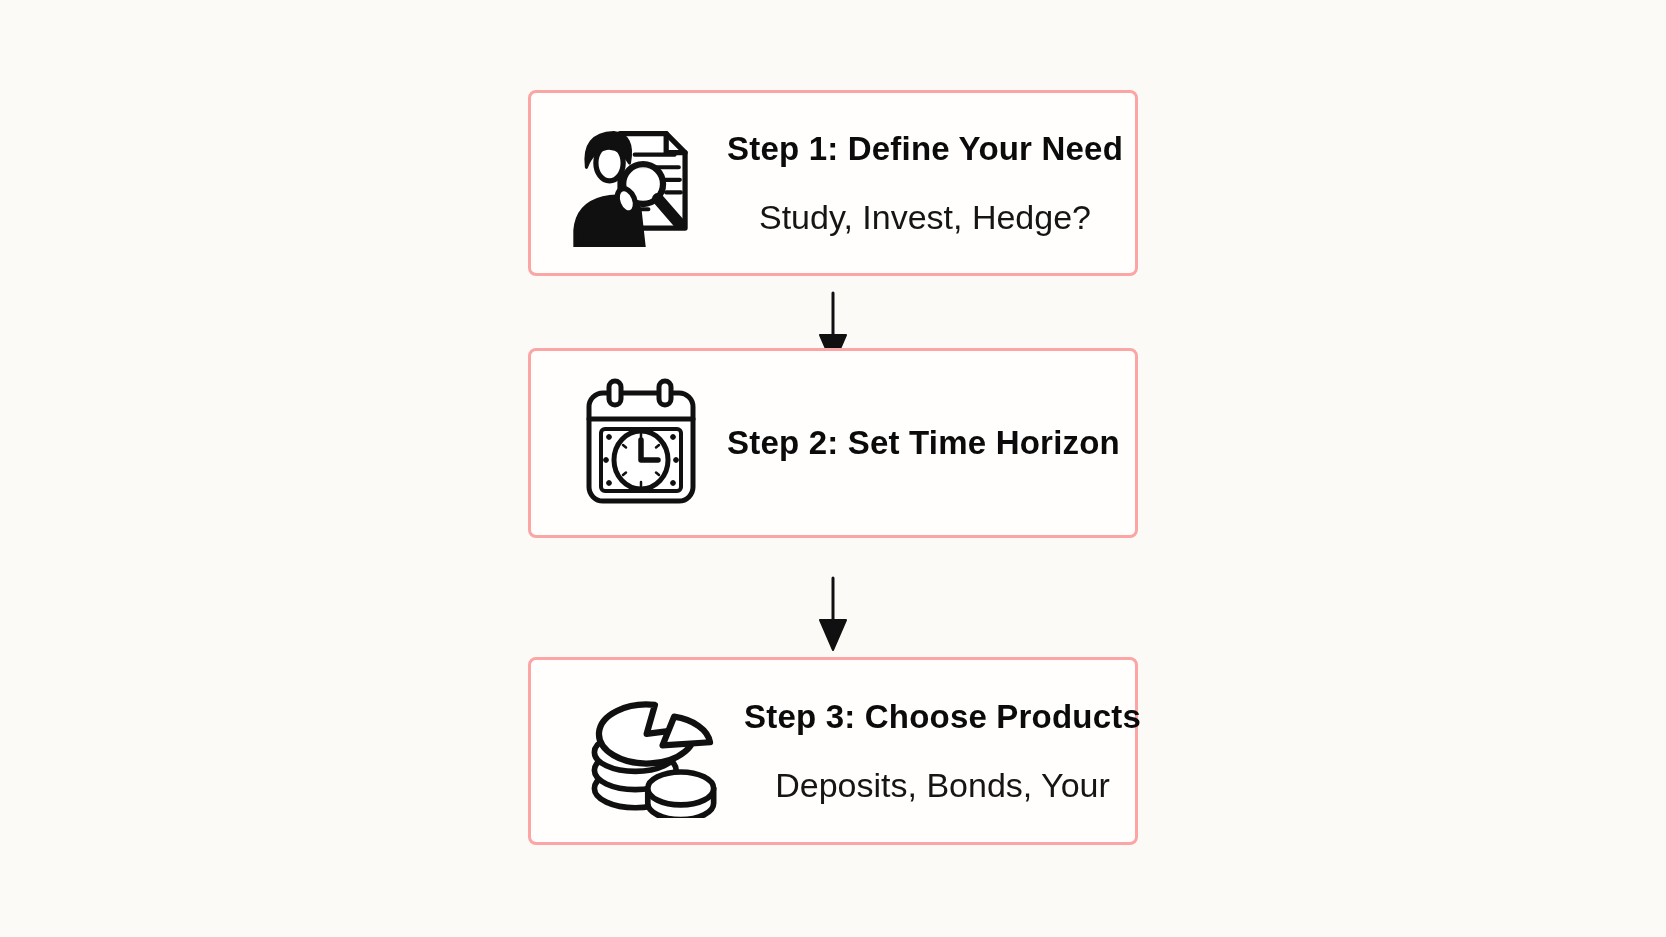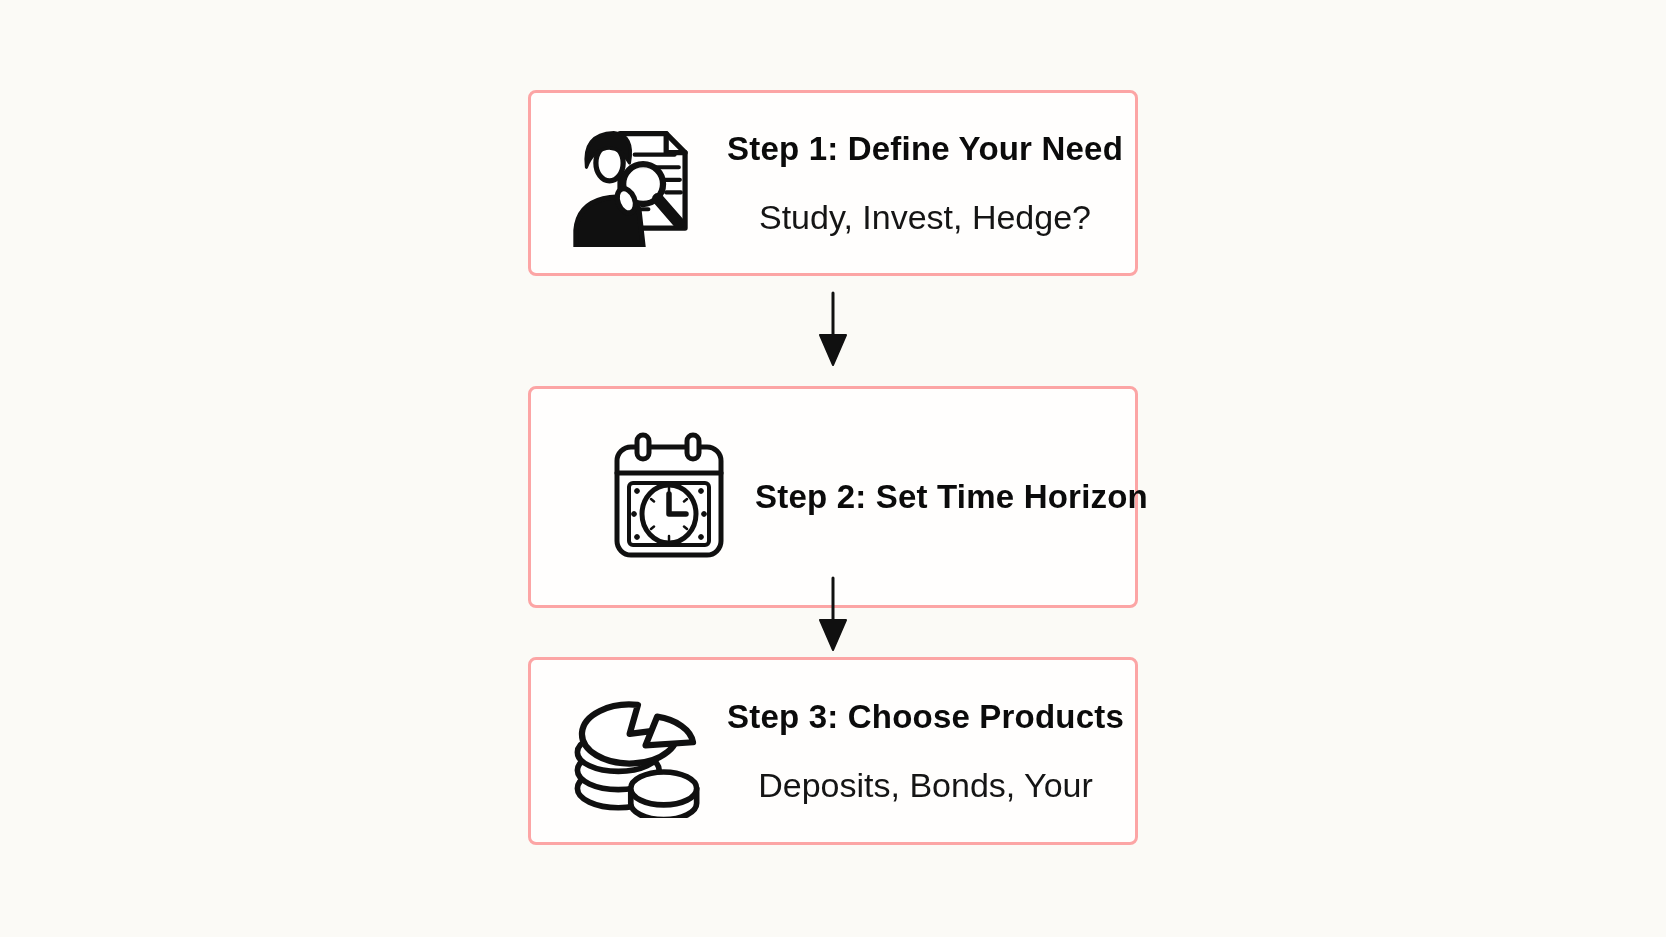--- a/index.html
+++ b/index.html
@@ -18,22 +18,22 @@
     left: 528px;
     width: 610px;
     box-sizing: border-box;
     background: #fffefd;
     border: 3px solid #fca5a5;
     border-radius: 8px;
     display: flex;
     align-items: center;
   }
   #step-box-1 { top: 90px;  height: 186px; }
-  #step-box-2 { top: 386px; height: 222px; padding-left: 28px; }
-  #step-box-3 { top: 657px; height: 188px; }
+  #step-box-2 { top: 348px; height: 190px; }
+  #step-box-3 { top: 657px; height: 188px; padding-left: 17px; }
 
   .icon-wrap {
     flex: 0 0 auto;
     width: 160px;
     margin-left: 30px;
     display: flex;
     align-items: center;
     justify-content: center;
   }
   .icon-wrap svg { display: block; }

